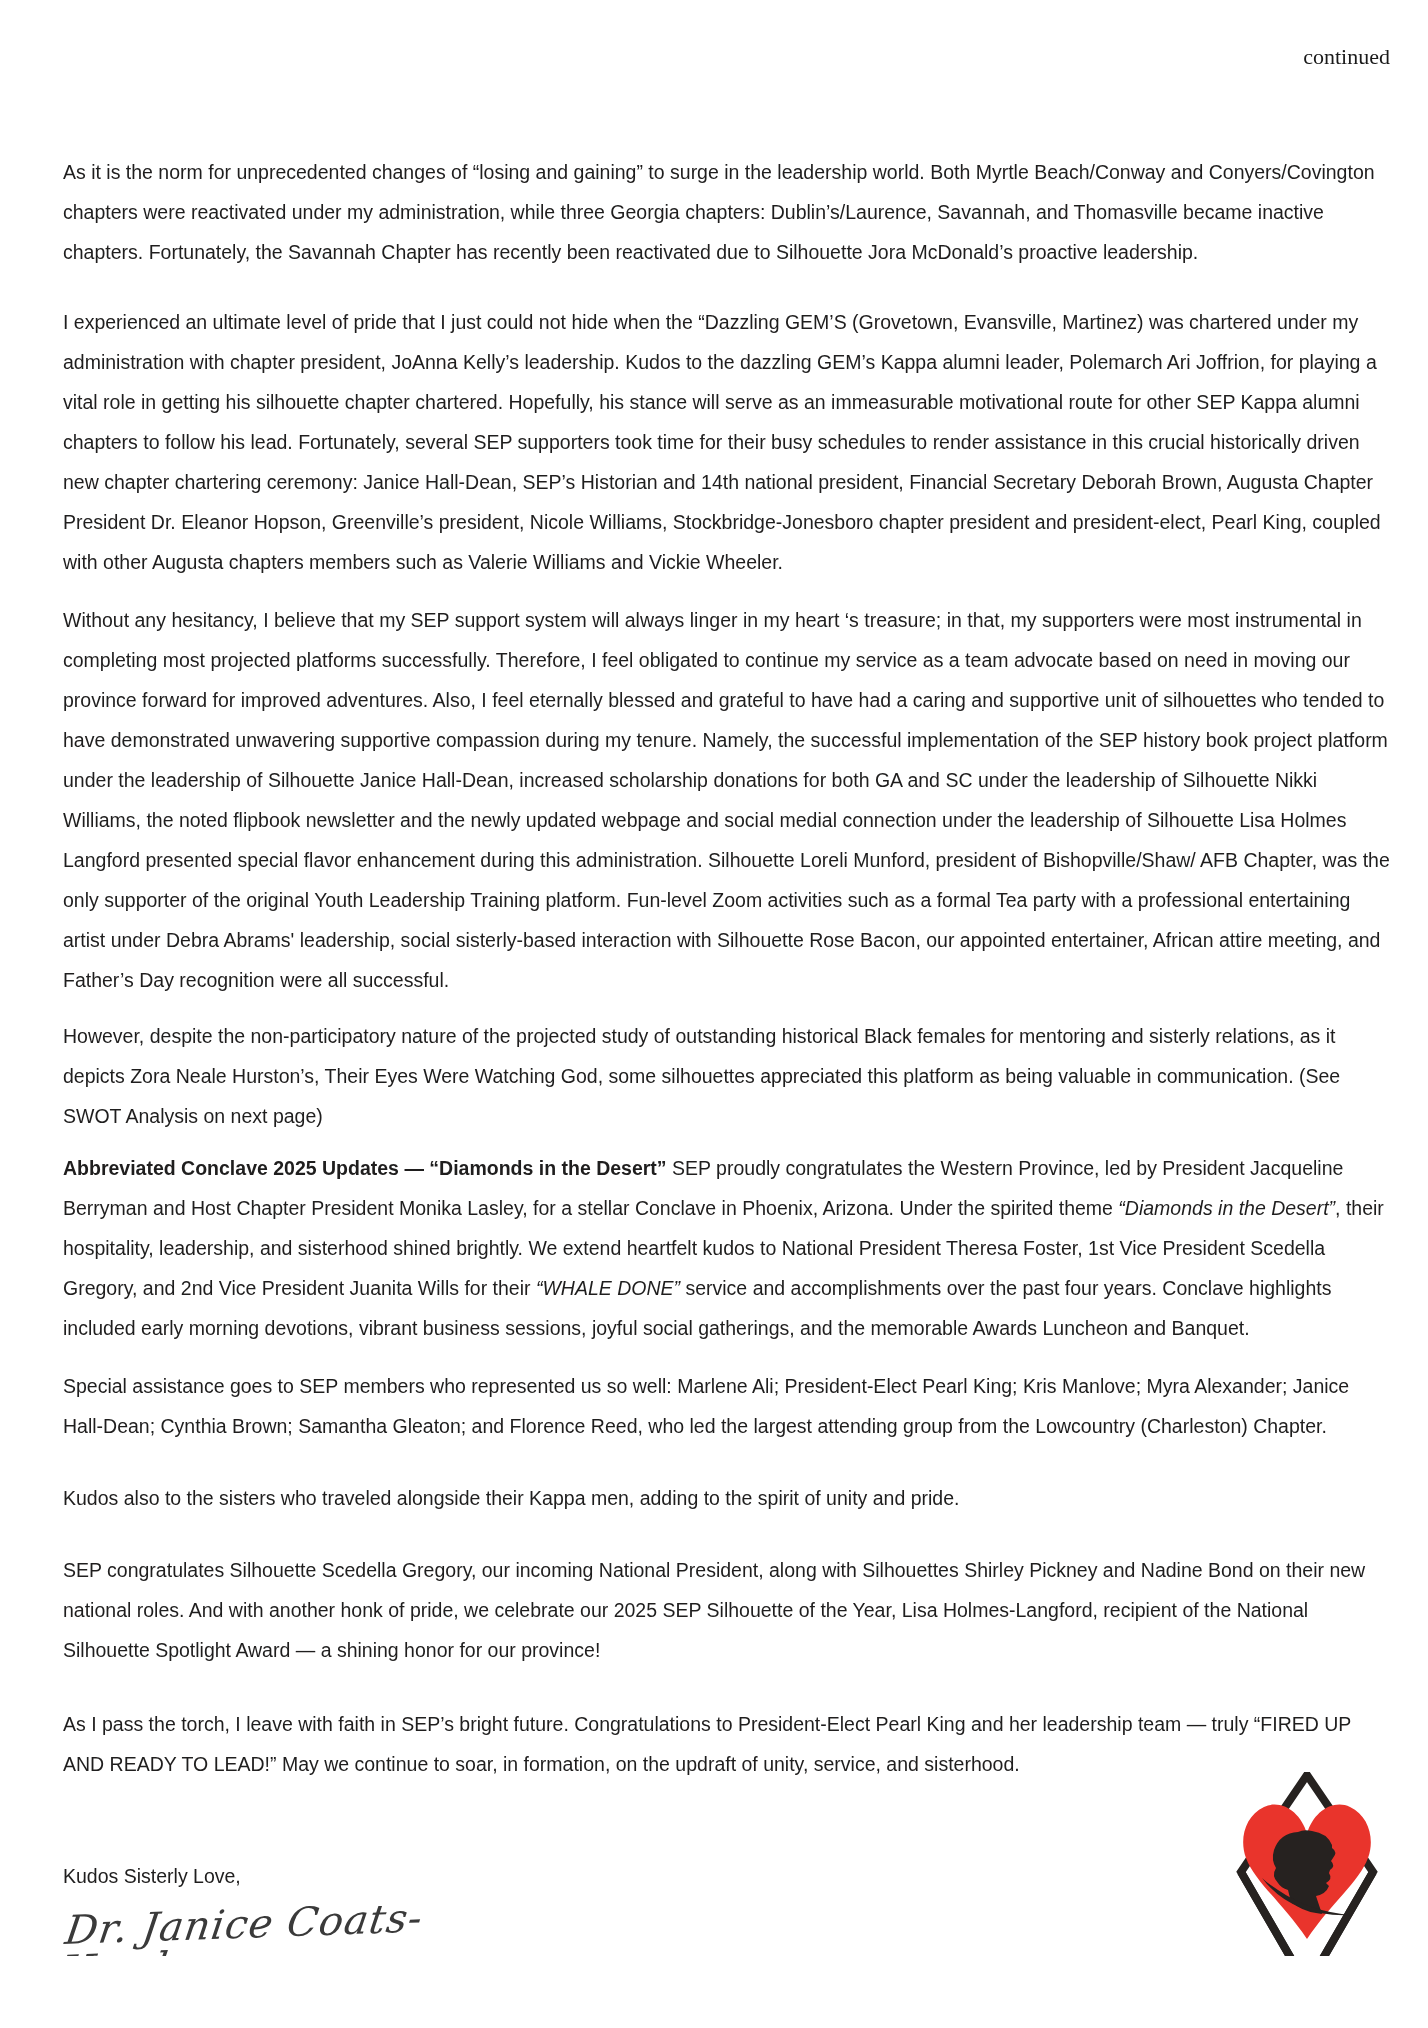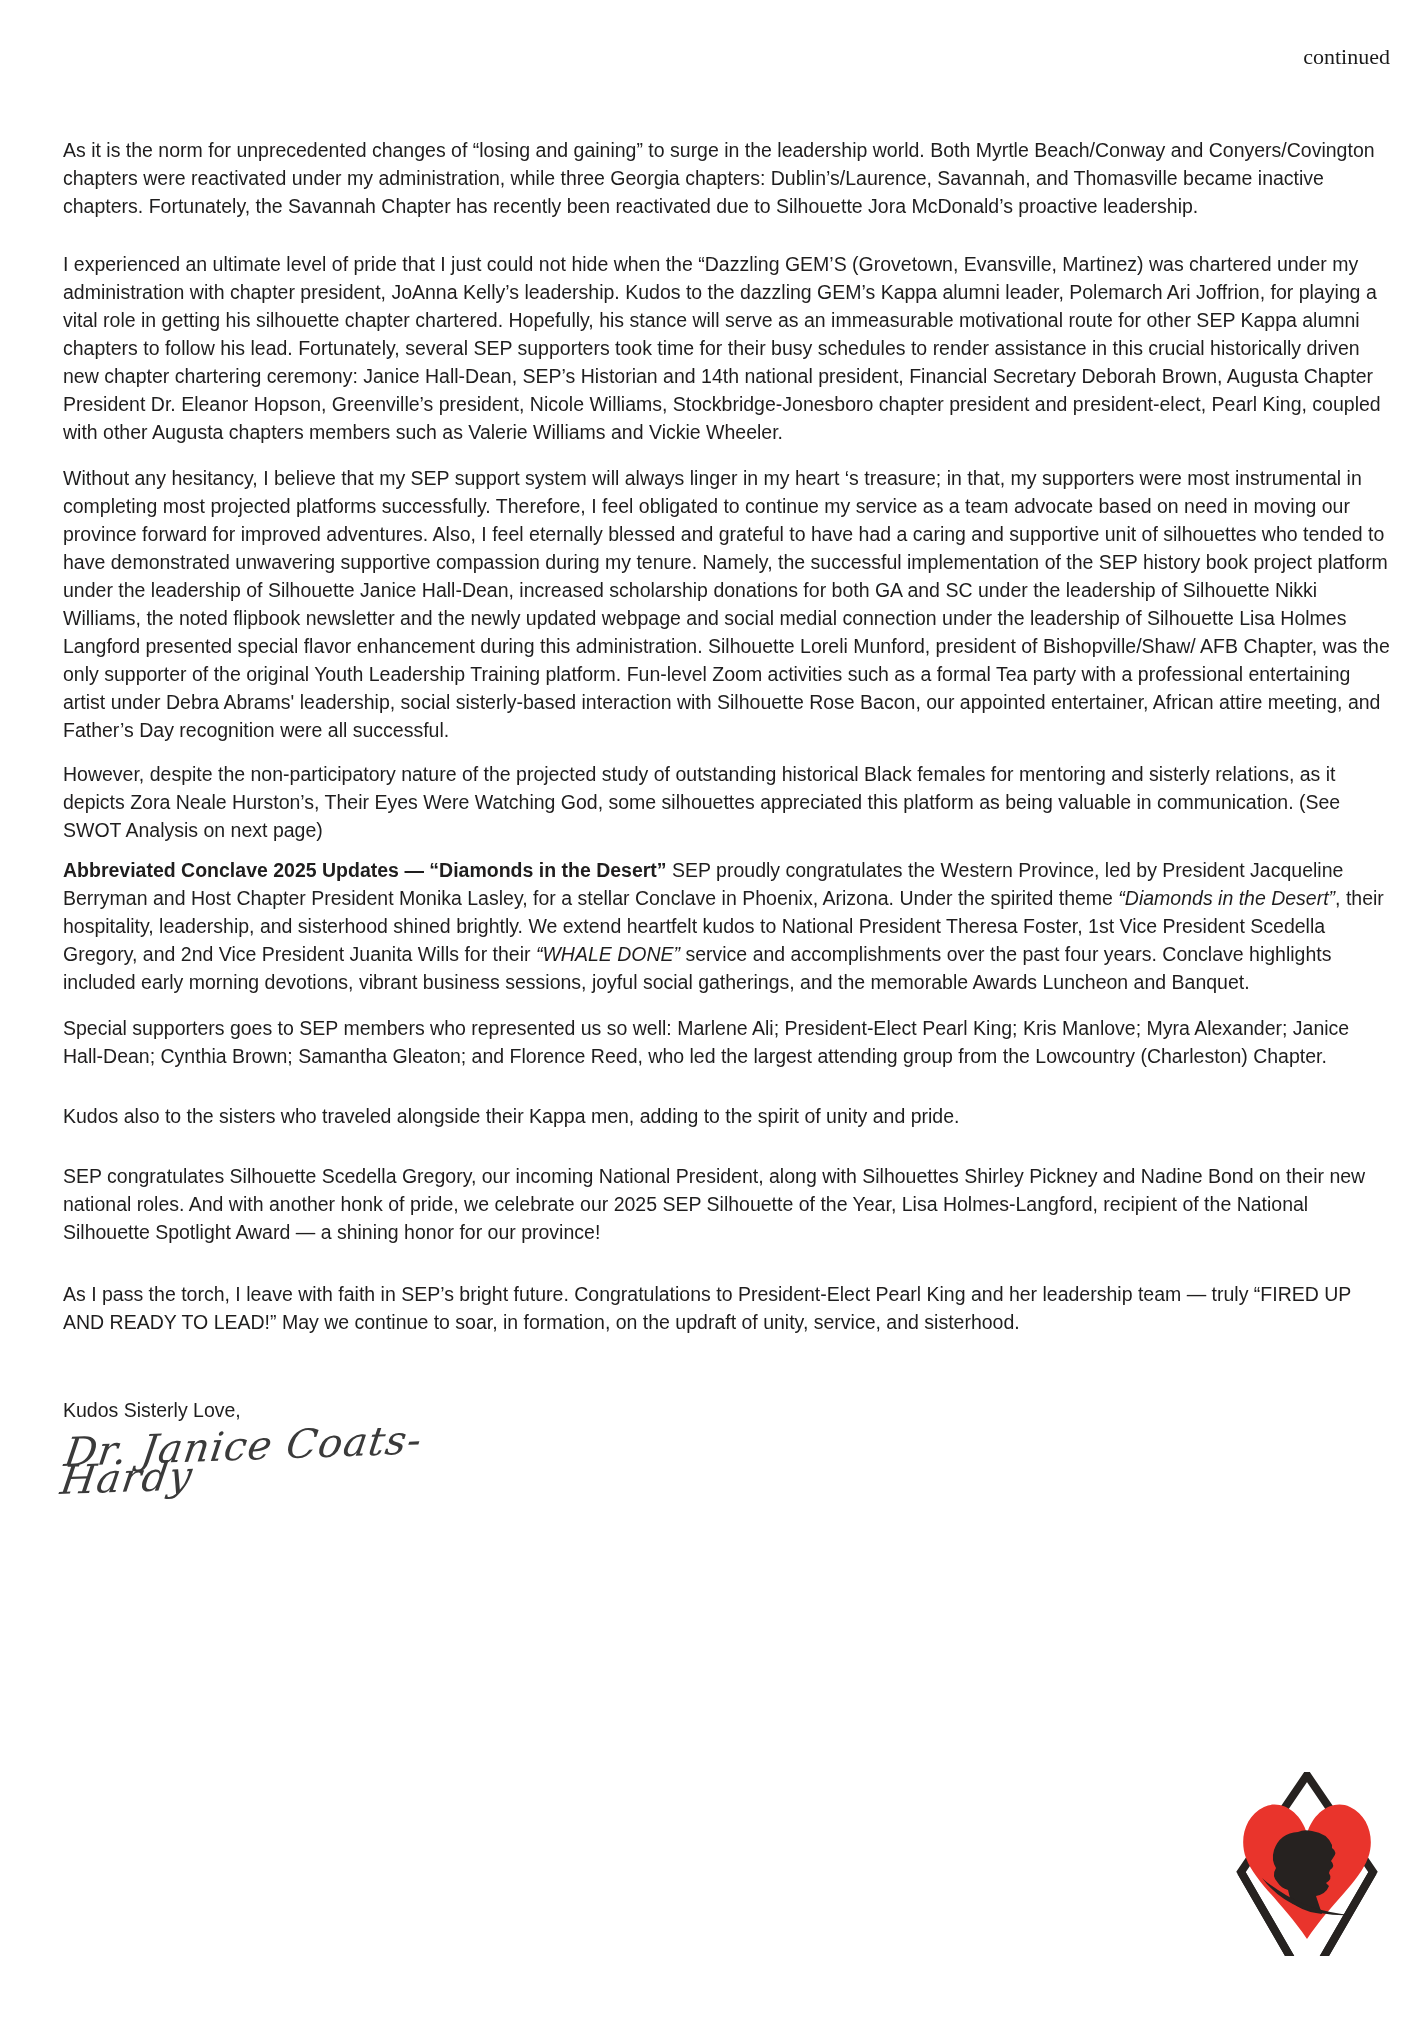--- a/index.html
+++ b/index.html
@@ -20,24 +20,24 @@
     position: absolute;
     top: 44px;
     right: 38px;
     font-family: "Liberation Serif", serif;
     font-size: 22px;
     color: #1a1a1a;
   }
   .letter-body {
     position: absolute;
     left: 63px;
-    top: 136px;
+    top: 152px;
     width: 1330px;
     font-size: 19.5px;
-    line-height: 28px;
+    line-height: 40px;
     text-align: left;
   }
   .letter-body p {
     margin: 0;
     padding: 0;
   }
   .mt-sm  { margin-top: 12px !important; }
   .mt-md  { margin-top: 16px !important; }
   .mt-md2 { margin-top: 18px !important; }
   .mt-lg  { margin-top: 30px !important; }
@@ -83,21 +83,21 @@
     <p class="mt-lg">I experienced an ultimate level of pride that I just could not hide when the “Dazzling GEM’S (Grovetown, Evansville, Martinez) was chartered under my administration with chapter president, JoAnna Kelly’s leadership. Kudos to the dazzling GEM’s Kappa alumni leader, Polemarch Ari Joffrion, for playing a vital role in getting his silhouette chapter chartered. Hopefully, his stance will serve as an immeasurable motivational route for other SEP Kappa alumni chapters to follow his lead. Fortunately, several SEP supporters took time for their busy schedules to render assistance in this crucial historically driven new chapter chartering ceremony: Janice Hall-Dean, SEP’s Historian and 14th national president, Financial Secretary Deborah Brown, Augusta Chapter President Dr. Eleanor Hopson, Greenville’s president, Nicole Williams, Stockbridge-Jonesboro chapter president and president-elect, Pearl King, coupled with other Augusta chapters members such as Valerie Williams and Vickie Wheeler.</p>
 
     <p class="mt-md2">Without any hesitancy, I believe that my SEP support system will always linger in my heart ‘s treasure; in that, my supporters were most instrumental in completing most projected platforms successfully. Therefore, I feel obligated to continue my service as a team advocate based on need in moving our province forward for improved adventures. Also, I feel eternally blessed and grateful to have had a caring and supportive unit of silhouettes who tended to have demonstrated unwavering supportive compassion during my tenure. Namely, the successful implementation of the SEP history book project platform under the leadership of Silhouette Janice Hall-Dean, increased scholarship donations for both GA and SC under the leadership of Silhouette Nikki Williams, the noted flipbook newsletter and the newly updated webpage and social medial connection under the leadership of Silhouette Lisa Holmes Langford presented special flavor enhancement during this administration. Silhouette Loreli Munford, president of Bishopville/Shaw/ AFB Chapter, was the only supporter of the original Youth Leadership Training platform. Fun-level Zoom activities such as a formal Tea party with a professional entertaining artist under Debra Abrams' leadership, social sisterly-based interaction with Silhouette Rose Bacon, our appointed entertainer, African attire meeting, and Father’s Day recognition were all successful.</p>
 
     <p class="mt-md">However, despite the non-participatory nature of the projected study of outstanding historical Black females for mentoring and sisterly relations, as it depicts Zora Neale Hurston’s, Their Eyes Were Watching God, some silhouettes appreciated this platform as being valuable in communication. (See SWOT Analysis on next page)</p>
 
     <p class="mt-sm">
       <strong class="bold-lead">Abbreviated Conclave 2025 Updates — “Diamonds in the Desert”</strong><span> SEP proudly congratulates the Western Province, led by President Jacqueline Berryman and Host Chapter President Monika Lasley, for a stellar Conclave in Phoenix, Arizona. Under the spirited theme </span><em>“Diamonds in the Desert”</em><span>, their hospitality, leadership, and sisterhood shined brightly. We extend heartfelt kudos to National President Theresa Foster, 1st Vice President Scedella Gregory, and 2nd Vice President Juanita Wills for their </span><em>“WHALE DONE”</em><span> service and accomplishments over the past four years. Conclave highlights included early morning devotions, vibrant business sessions, joyful social gatherings, and the memorable Awards Luncheon and Banquet.</span>
     </p>
 
-    <p class="mt-md2">Special supporters goes to SEP members who represented us so well: Marlene Ali; President-Elect Pearl King; Kris Manlove; Myra Alexander; Janice Hall-Dean; Cynthia Brown; Samantha Gleaton; and Florence Reed, who led the largest attending group from the Lowcountry (Charleston) Chapter.</p>
+    <p class="mt-md2">Special assistance goes to SEP members who represented us so well: Marlene Ali; President-Elect Pearl King; Kris Manlove; Myra Alexander; Janice Hall-Dean; Cynthia Brown; Samantha Gleaton; and Florence Reed, who led the largest attending group from the Lowcountry (Charleston) Chapter.</p>
 
     <p class="mt-xl">Kudos also to the sisters who traveled alongside their Kappa men, adding to the spirit of unity and pride.</p>
 
 
     <p class="mt-xl">SEP congratulates Silhouette Scedella Gregory, our incoming National President, along with Silhouettes Shirley Pickney and Nadine Bond on their new national roles. And with another honk of pride, we celebrate our 2025 SEP Silhouette of the Year, Lisa Holmes-Langford, recipient of the National Silhouette Spotlight Award — a shining honor for our province!</p>
 
     <p class="mt-xxl">As I pass the torch, I leave with faith in SEP’s bright future. Congratulations to President-Elect Pearl King and her leadership team — truly “FIRED UP AND READY TO LEAD!” May we continue to soar, in formation, on the updraft of unity, service, and sisterhood.</p>
 
     <p class="mt-xl">
       <br>

